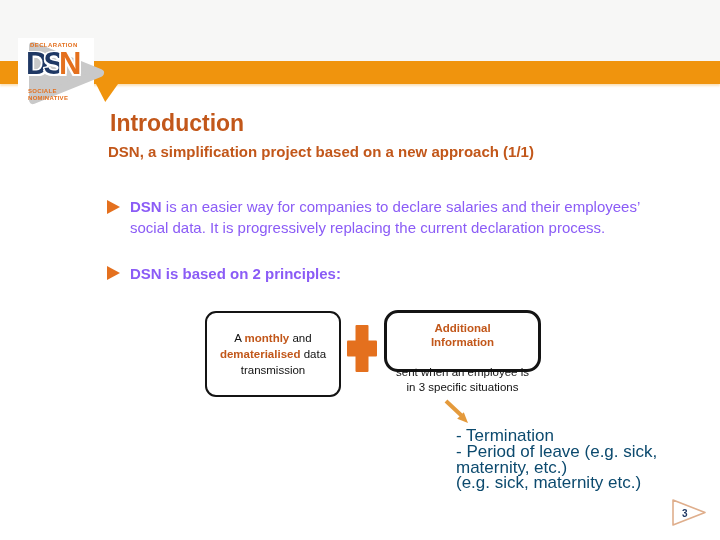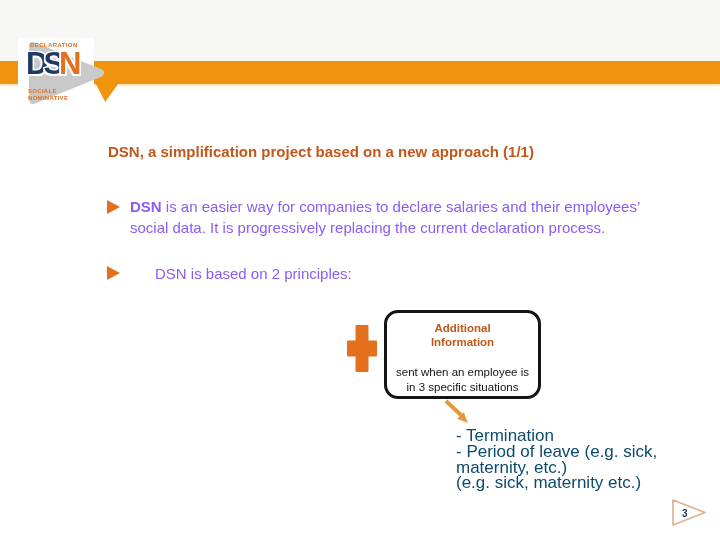--- a/index.html
+++ b/index.html
@@ -33,21 +33,21 @@
 
   .box { position:absolute; background:#fff; box-sizing:border-box; text-align:center; }
   .box-left {
     left:205px; top:311px; width:136px; height:86px;
     border:2px solid #141414; border-radius:11px;
     display:flex; align-items:center; justify-content:center;
     font-size:11.5px; line-height:16px; color:#111; padding:4px 10px;
   }
   .plus-wrap { position:absolute; left:347px; top:325px; }
   .box-right {
-    left:384px; top:310px; width:157px; height:89px;
+    left:384px; top:310px; width:157px; height:62px;
     border:3px solid #141414; border-radius:14px;
     padding-top:8px; font-size:11.5px; color:#111;
   }
   .box-right-title { width:92px; margin:0 auto; font-weight:700; color:#C2571A; line-height:14px; font-size:11.5px; }
   .box-right-body { margin-top:16px; line-height:15px; padding:0 6px; }
 
   .arrow-wrap { position:absolute; left:440px; top:398px; }
 
   .situations { position:absolute; left:456px; top:428px; font-size:17px; line-height:15.8px; color:#0c4a6e; }
 
@@ -64,28 +64,32 @@
 
   <div class="logo-panel"></div>
   <svg class="logo-triangle" width="78" height="66" viewBox="0 0 78 66">
     <polygon points="5,6 72,33 5,60" fill="#C9C9C9" stroke="#C9C9C9" stroke-width="8" stroke-linejoin="round"></polygon>
   </svg>
   <div class="logo-declaration">DECLARATION</div>
   <div class="logo-dsn"><span class="ltr-navy">D</span><span class="ltr-navy">S</span><span class="ltr-orange">N</span></div>
   <div class="logo-sociale">SOCIALE</div>
   <div class="logo-nominative">NOMINATIVE</div>
 
+  <div class="title">Introduction</div>
   <div class="subtitle">DSN, a simplification project based on a new approach (1/1)</div>
 
   <div class="bullet-marker marker-1"></div>
   <div class="bullet-text bullet-1"><span style="font-weight: 700;">DSN</span><span> is an easier way for companies to declare salaries and their employees’ social data. It is progressively replacing the current declaration process.</span></div>
 
   <div class="bullet-marker marker-2"></div>
-  <div class="bullet-text bullet-2"><span style="font-weight: 400; margin-left: 25px;">DSN is based on 2 principles:</span></div>
+  <div class="bullet-text bullet-2"><span style="font-weight: 700;">DSN is based on 2 principles:</span></div>
 
+  <div class="box box-left">
+    <div><span>A </span><span style="font-weight: 700; color: rgb(194, 87, 26);">monthly</span><span> and </span><span style="font-weight: 700; color: rgb(194, 87, 26);">dematerialised</span><span> data transmission</span></div>
+  </div>
 
   <svg class="plus-wrap" width="30" height="47" viewBox="0 0 30 47">
     <rect x="8.5" y="0" width="13" height="47" rx="1" fill="#E4701E"></rect>
     <rect x="0" y="15.5" width="30" height="16" rx="1" fill="#E4701E"></rect>
   </svg>
 
   <div class="box box-right">
     <div class="box-right-title">Additional Information</div>
     <div class="box-right-body">sent when an employee is in 3 specific situations</div>
   </div>

